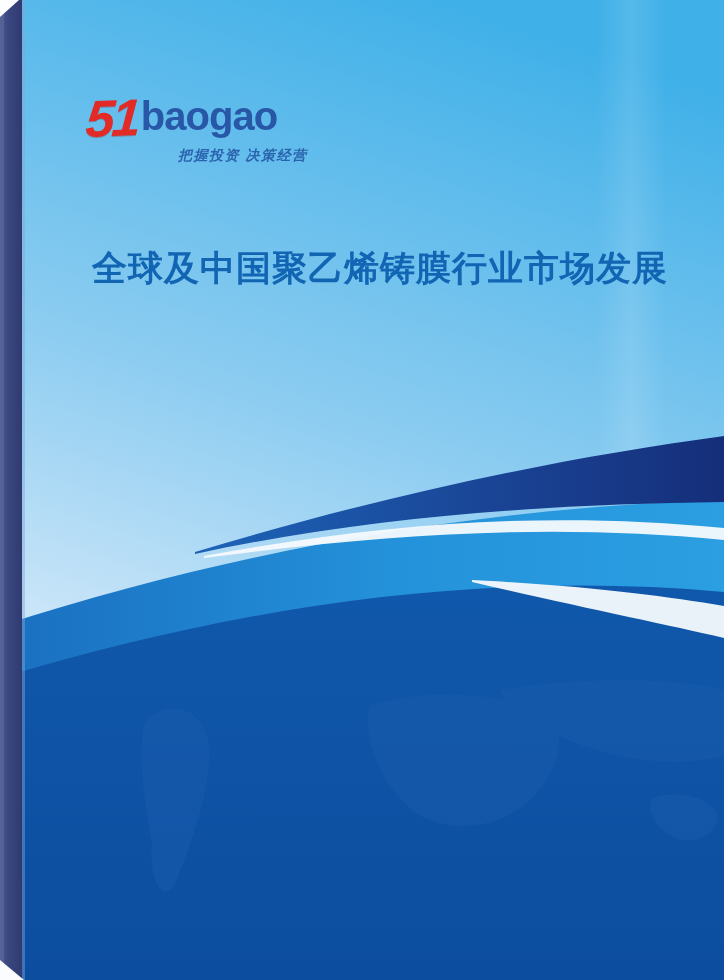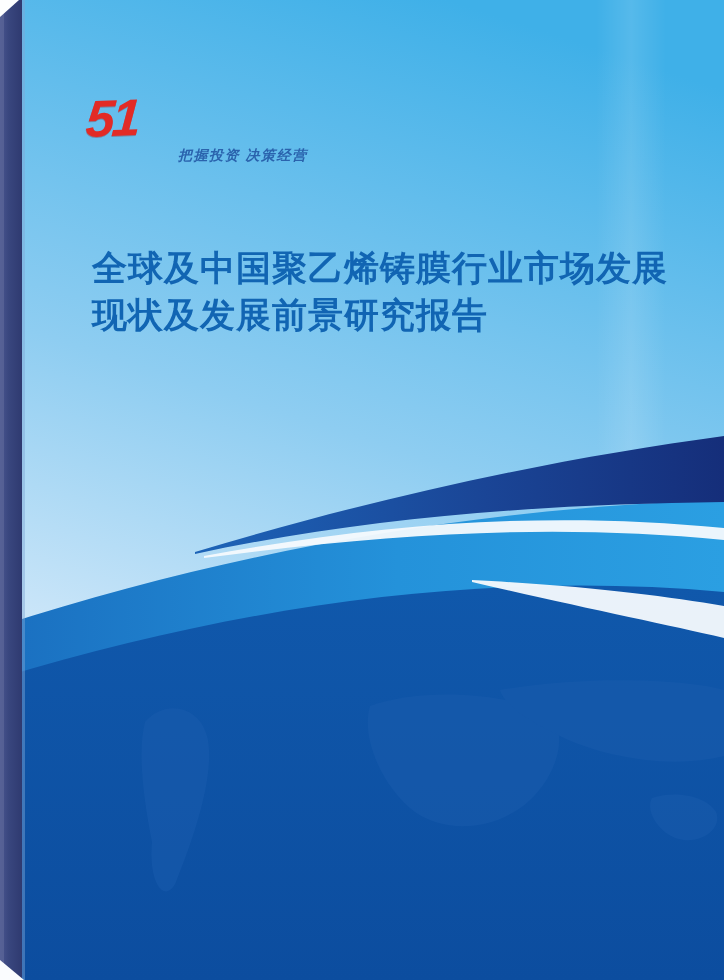--- a/index.html
+++ b/index.html
@@ -102,22 +102,22 @@
     <rect x="0" y="0" width="22" height="980" fill="url(#spineGrad)"></rect>
     <rect x="0" y="0" width="4" height="980" fill="#5c6698" opacity="0.7"></rect>
 
     <polygon points="0,0 19,0 0,17" fill="#fdfeff"></polygon>
     <polygon points="0,960 24,980 0,980" fill="#fafcfe"></polygon>
   </svg>
 
   <div class="logo">
     <div class="logo-row">
       <span class="logo-mark">51</span>
+      <span class="logo-word">baogao</span>
     </div>
     <div class="logo-tagline">把握投资 决策经营</div>
   </div>
 
   <div class="title">
     <div>全球及中国聚乙烯铸膜行业市场发展</div>
-    <div>现状及发展前景研究报告</div>
   </div>
 
 </div>
 
 </body></html>

